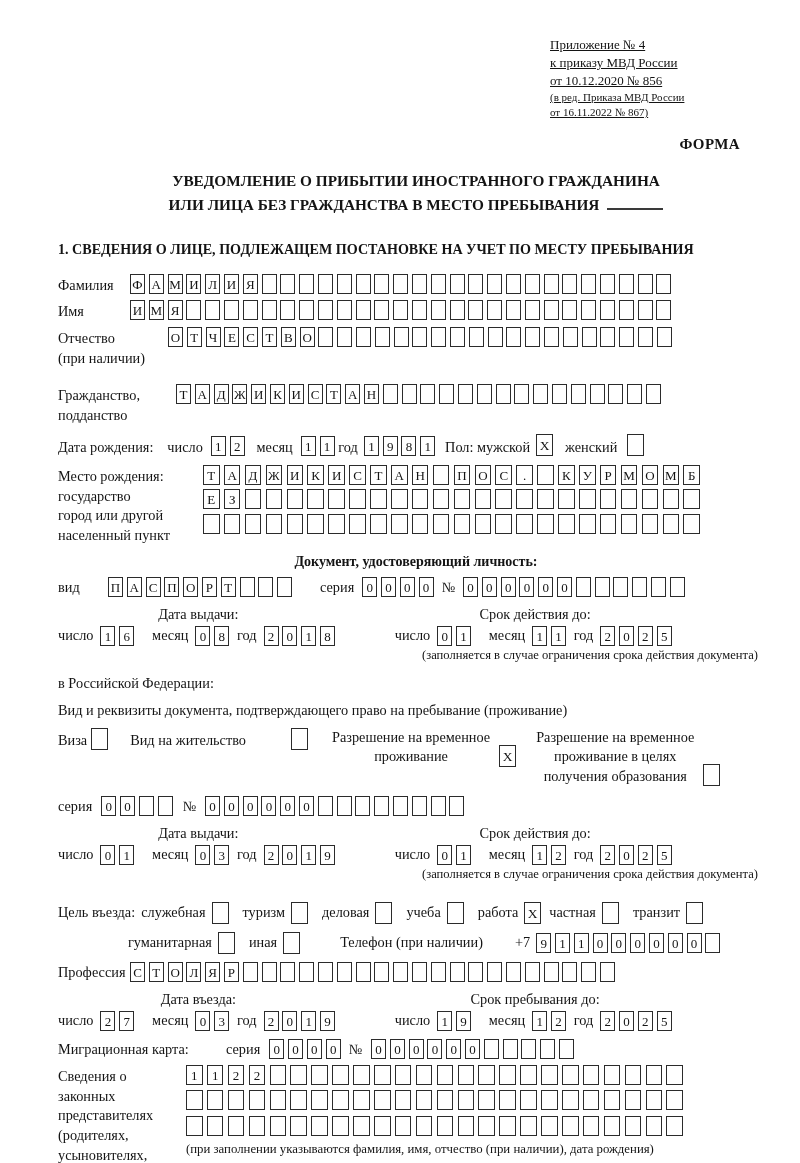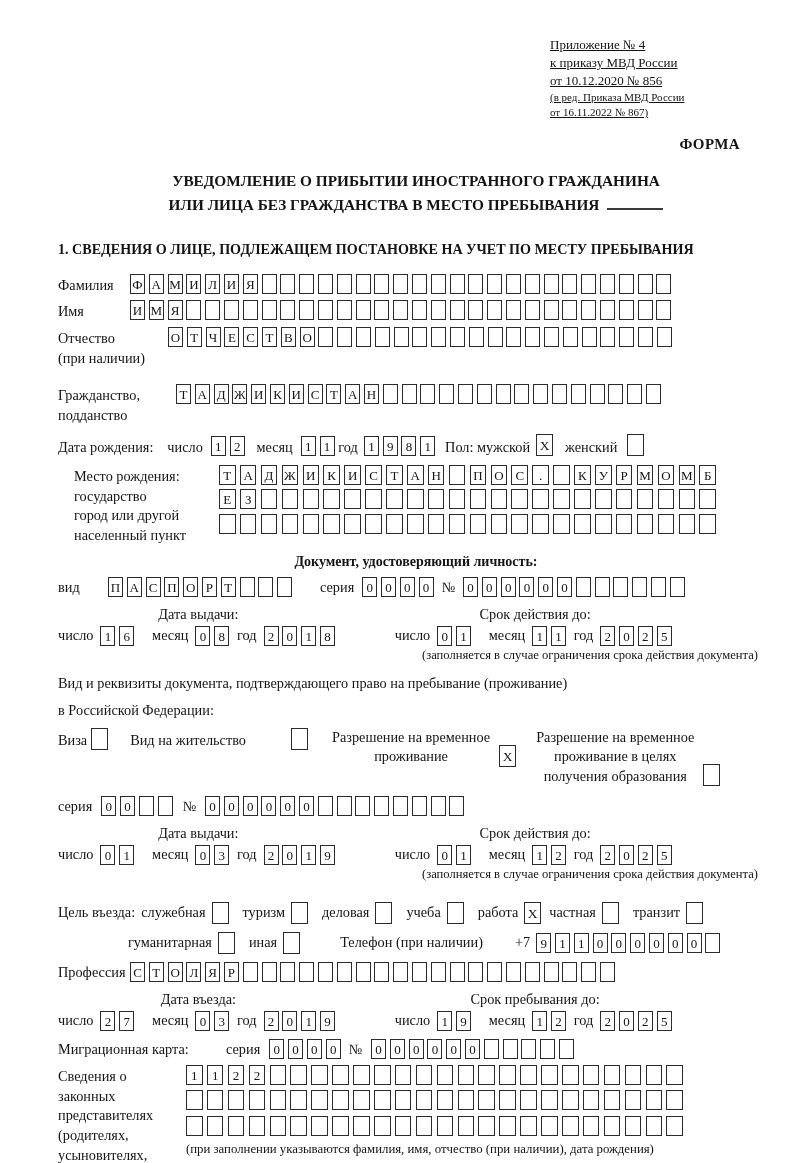--- a/index.html
+++ b/index.html
@@ -22,21 +22,21 @@
   .cells { display:flex; flex:none; }
   .cell {
     width:15px; height:20px; border:1.6px solid #2b2b2b; margin-right:3.8px;
     text-align:center; font-size:13px; line-height:19px; flex:none; background:#fff;
     font-family:"Liberation Serif", serif;
   }
   .cells.wide .cell { width:16.5px; margin-right:4.4px; }
   .cb { display:inline-block; width:17px; height:22px; border:1.7px solid #2b2b2b;
         text-align:center; line-height:21px; font-size:13.5px; vertical-align:middle; flex:none; background:#fff; }
 
-  .w72 { width:72px; } .w110 { width:110px; } .w118 { width:118px; } .w145 { width:145px;margin-left:16px; } .w50 { width:50px; }
+  .w72 { width:72px; } .w110 { width:110px; } .w118 { width:118px; } .w145 { width:145px; } .w50 { width:50px; }
   .inline-lbl { font-size:14.3px; padding-top:2px; flex:none; }
 
   .doc-heading { text-align:center; font-weight:bold; font-size:14px; margin:8px 0 7px; }
 
   .dates-row { display:flex; margin:9px 0 2px; }
   .date-block { display:flex; flex-direction:column; }
   .date-caption { text-align:center; font-size:14.3px; margin-bottom:3px; }
   .date-line { display:flex; align-items:center; }
   .date-line .inline-lbl { margin-right:7px; padding-top:0; }
   .gap-s { margin-left:14px; } .gap-m { margin-left:24px; } .gap-l { margin-left:56px; }
@@ -422,22 +422,22 @@
             <span class="cell">0</span>
             <span class="cell">2</span>
             <span class="cell">5</span>
           </div>
       </div>
     </div>
   </div>
   <div class="note-right">(заполняется в случае ограничения срока действия документа)</div>
 
   <div class="intro">
+    <div>в Российской Федерации:</div>
     <div>Вид и реквизиты документа, подтверждающего право на пребывание (проживание)</div>
-    <div>в Российской Федерации:</div>
   </div>
 
   <div class="optrow">
     <div class="opt">
       <span class="opt-label">Виза</span>
       <span class="cb" style="margin-left:4px;"></span>
     </div>
     <div class="opt" style="margin-left:22px;gap:36px;">
       <span class="opt-label">Вид на жительство</span>
       <span class="cb"></span>

